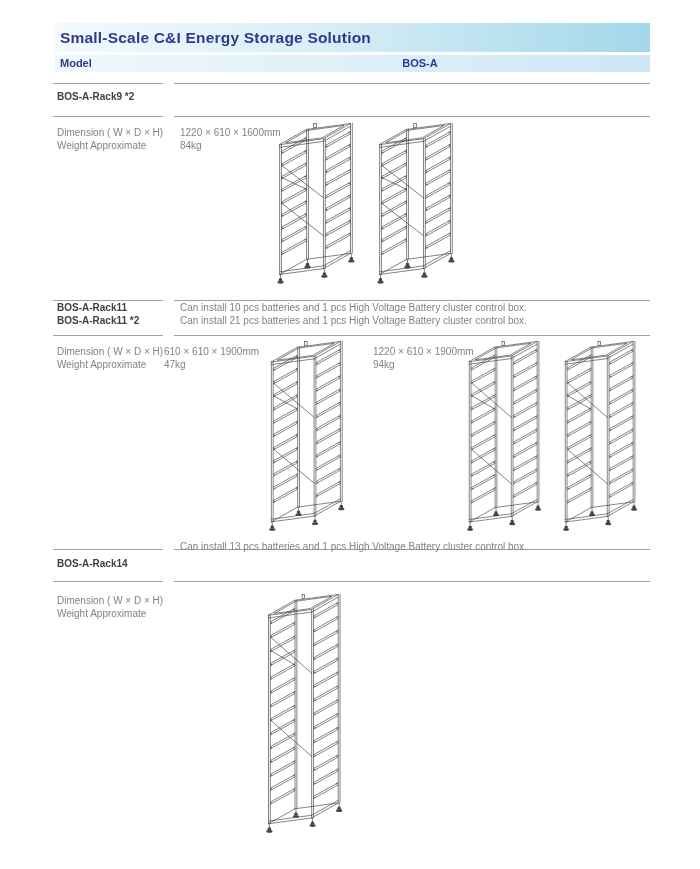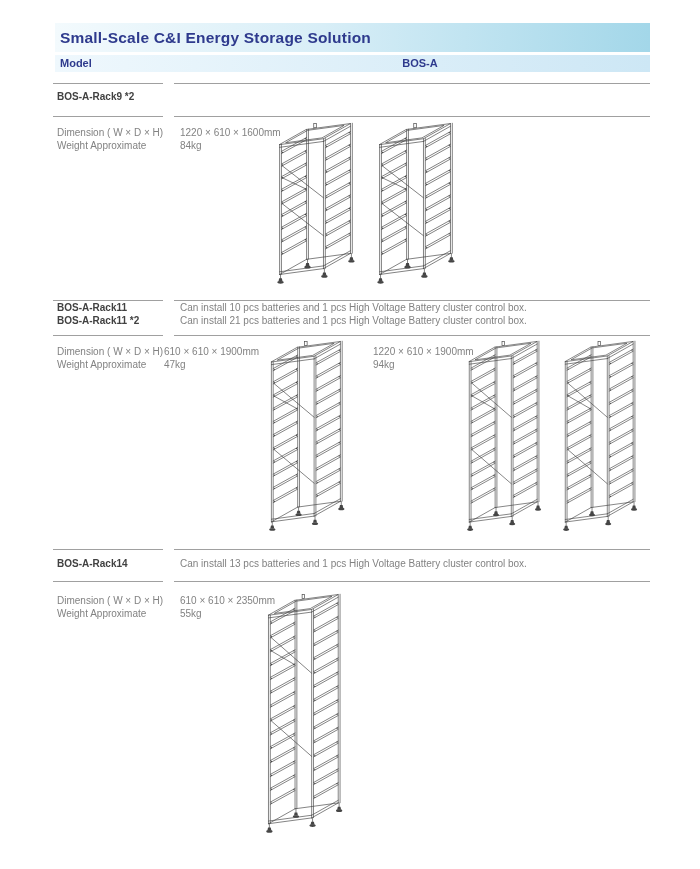--- a/index.html
+++ b/index.html
@@ -710,29 +710,25 @@
           <ellipse cx="62.1" cy="228.8635359116022" rx="3.8" ry="1.6" fill="#454545" stroke="none"></ellipse>
           <line x1="94.1" y1="201.5635359116022" x2="94.1" y2="208.0635359116022"></line>
           <path d="M92.5,206.0635359116022 L95.69999999999999,206.0635359116022 L96.5,209.7635359116022 L91.69999999999999,209.7635359116022 Z" fill="#454545" stroke="none"></path>
           <ellipse cx="94.1" cy="210.8635359116022" rx="3.8" ry="1.6" fill="#454545" stroke="none"></ellipse>
           <rect x="49.5" y="3" width="3" height="5" fill="none"></rect>
         </g>
       </svg>
     </div>
 
   <div class="abs model" style="left:57px;top:558px">BOS-A-Rack14</div>
-  <div class="abs desc" style="left:180px;top:558px">Can install 13 pcs batteries and 1 pcs High Voltage Battery cluster control box.</div>
+  <div class="abs desc" style="left:180px;top:541px">Can install 13 pcs batteries and 1 pcs High Voltage Battery cluster control box.</div>
 
   <div class="abs dim" style="left:57px;top:594px">
     <div>Dimension ( W × D × H)</div>
     <div>Weight Approximate</div>
-  </div>
-  <div class="abs dim" style="left:180px;top:594px">
-    <div>610 × 610 × 2350mm</div>
-    <div>55kg</div>
   </div>
   <div class="abs rackfig" style="left:261px;top:592px;width:93px;height:245px">
       <svg width="93" height="245" viewBox="0 0 112 295.0537634408602">
         <g stroke="#454545" stroke-width="0.8" fill="none" stroke-linecap="round">
           <line x1="9" y1="279.0537634408602" x2="9" y2="28"></line>
           <line x1="11.2" y1="278.7537634408602" x2="11.2" y2="27.7"></line>
           <line x1="61" y1="272.0537634408602" x2="61" y2="21"></line>
           <line x1="63.2" y1="271.7537634408602" x2="63.2" y2="20.7"></line>
           <line x1="41" y1="261.0537634408602" x2="41" y2="10"></line>
           <line x1="43.2" y1="260.7537634408602" x2="43.2" y2="9.7"></line>

